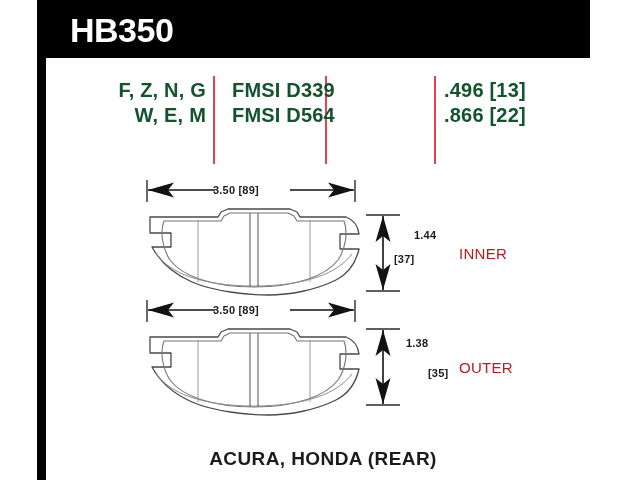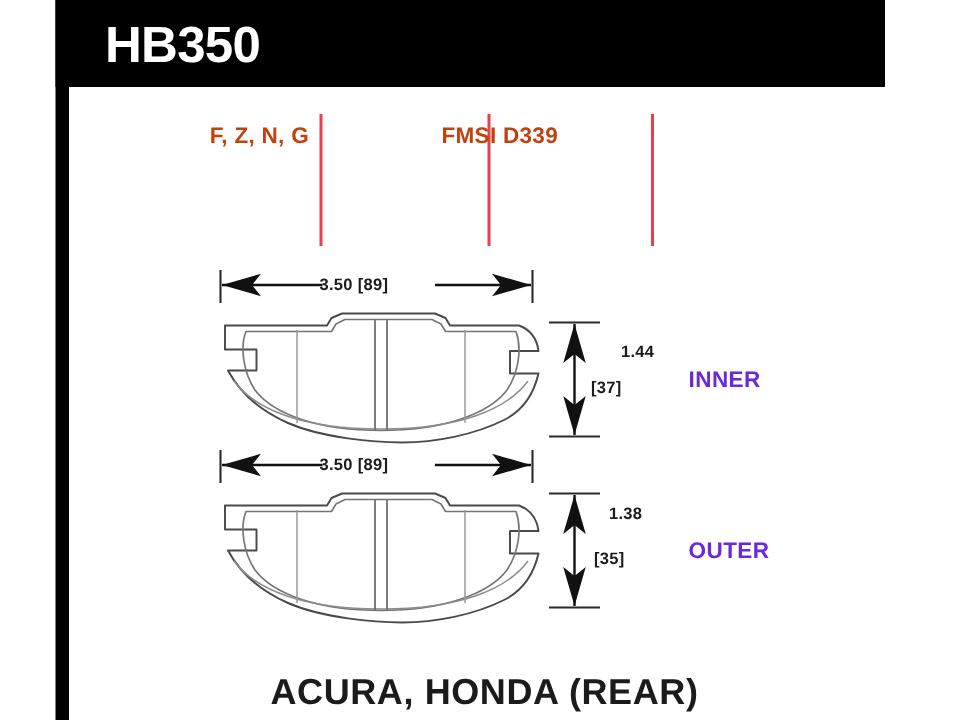--- a/index.html
+++ b/index.html
@@ -72,67 +72,67 @@
     left: 0px;
     top: 8px;
     width: 160px;
     text-align: right;
   }
   .col-fmsi {
     position: absolute;
     left: 186px;
     top: 8px;
     width: 140px;
-    text-align: right;
+    text-align: left;
   }
   .col-thick {
     position: absolute;
     left: 398px;
     top: 8px;
     width: 160px;
     text-align: left;
   }
   .spec-line {
-    font-size: 15px;
-    font-weight: bold;
-    color: #c2410c;
+    font-size: 20px;
+    font-weight: bold;
+    color: #14532d;
     line-height: 25px;
     white-space: nowrap;
     letter-spacing: 0.2px;
   }
 
   
   .pad-block { position: absolute; }
   .pad-svg { display: block; }
 
   .dim-text {
     position: absolute;
     font-size: 11px;
     font-weight: bold;
     color: #1b1b1b;
     white-space: nowrap;
     letter-spacing: 0.2px;
   }
   .side-text {
     position: absolute;
     font-size: 15px;
-    font-weight: bold;
-    color: #6d28d9;
+    font-weight: normal;
+    color: #b91c1c;
     white-space: nowrap;
     letter-spacing: 0.3px;
   }
 
   
   .caption {
     position: absolute;
     left: 46px;
     top: 448px;
     width: 554px;
     text-align: center;
-    font-size: 24px;
+    font-size: 19px;
     font-weight: bold;
     color: #1b1b1b;
     letter-spacing: 0.4px;
     white-space: nowrap;
   }
 </style>
 </head>
 <body>
 
 <div id="sheet">
@@ -142,27 +142,31 @@
   <div class="header-title">HB350</div>
 
   <div class="spec-area">
 
     <div class="rule rule-1"></div>
     <div class="rule rule-2"></div>
     <div class="rule rule-3"></div>
 
     <div class="col-compound">
       <div class="spec-line">F, Z, N, G</div>
+      <div class="spec-line">W, E, M</div>
     </div>
 
     <div class="col-fmsi">
       <div class="spec-line">FMSI D339</div>
+      <div class="spec-line">FMSI D564</div>
     </div>
 
     <div class="col-thick">
+      <div class="spec-line">.496 [13]</div>
+      <div class="spec-line">.866 [22]</div>
     </div>
   </div>
 
   <div class="pad-block" style="left:140px; top:176px;">
     <svg class="pad-svg" width="230" height="122" viewBox="0 0 230 122">
 
       <line x1="7" y1="4" x2="7" y2="26" stroke="#2a2a2a" stroke-width="1.4"></line>
       <line x1="215" y1="4" x2="215" y2="26" stroke="#2a2a2a" stroke-width="1.4"></line>
 
       <line x1="8" y1="14" x2="75" y2="14" stroke="#111" stroke-width="1.6"></line>
@@ -255,18 +259,18 @@
     <svg class="pad-svg" width="40" height="90" viewBox="0 0 40 90">
       <line x1="2" y1="7" x2="36" y2="7" stroke="#2a2a2a" stroke-width="1.4"></line>
       <line x1="2" y1="83" x2="36" y2="83" stroke="#2a2a2a" stroke-width="1.4"></line>
       <line x1="19" y1="8" x2="19" y2="82" stroke="#111" stroke-width="1.6"></line>
       <polygon points="19,8 11.5,34 19,28 26.5,34" fill="#111"></polygon>
       <polygon points="19,82 11.5,56 19,62 26.5,56" fill="#111"></polygon>
     </svg>
   </div>
 
   <div class="dim-text" style="left:406px; top:337px;">1.38</div>
-  <div class="dim-text" style="left:396px; top:367px;">[35]</div>
+  <div class="dim-text" style="left:428px; top:367px;">[35]</div>
   <div class="side-text" style="left:459px; top:359px;">OUTER</div>
 
   <div class="caption">ACURA, HONDA (REAR)</div>
 
 </div>
 
 </body></html>

